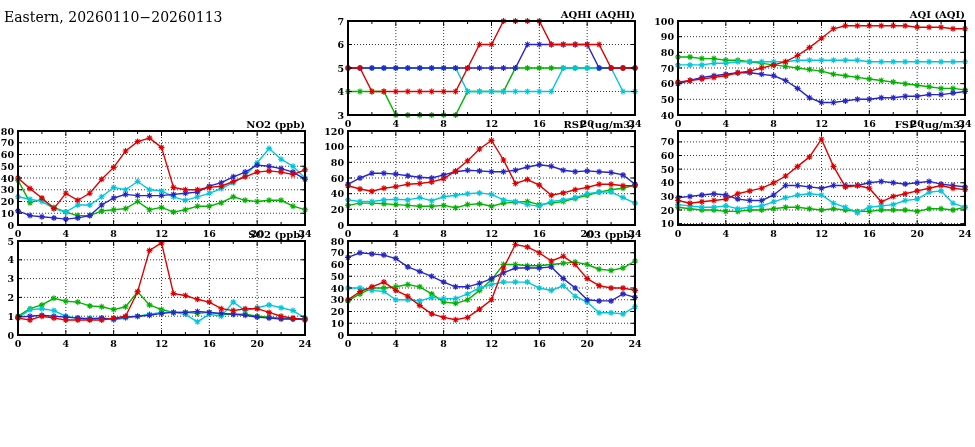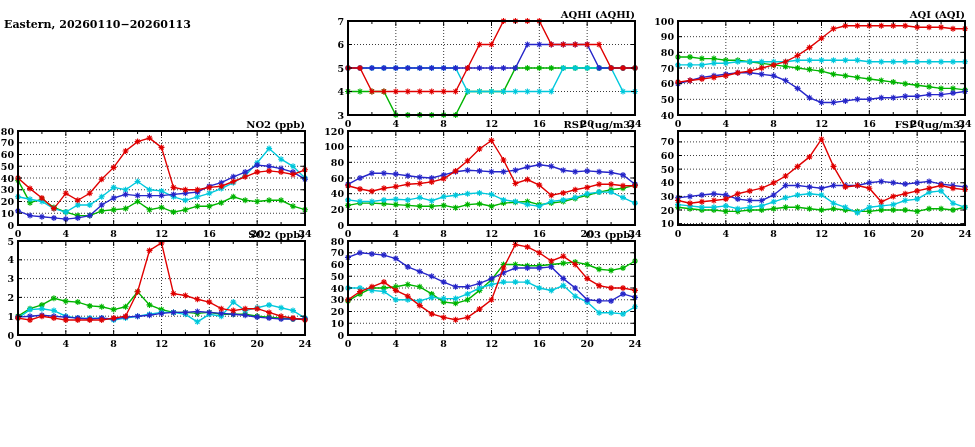--- a/index.html
+++ b/index.html
@@ -1,18 +1,18 @@
 <!DOCTYPE html>
 <html><head>
 <meta charset="utf-8">
 <style>
   html,body{margin:0;padding:0;background:#fff;}
   #page{position:relative;width:975px;height:447px;background:#ffffff;overflow:hidden;
         font-family:"DejaVu Serif",serif;}
-  #report-title{position:absolute;left:4px;top:18px;font-size:11px;font-weight:bold;color:#000;
+  #report-title{position:absolute;left:4px;top:9px;font-size:14px;font-weight:normal;color:#000;
         letter-spacing:0px;}
   #charts-svg{position:absolute;left:0;top:0;}
   svg text{font-family:"DejaVu Serif",serif;font-weight:bold;fill:#000;}
   svg .tick-label{font-size:9.5px;}
   svg .chart-title{font-size:10px;}
 </style>
 </head>
 <body>
 
 <div id="page">

